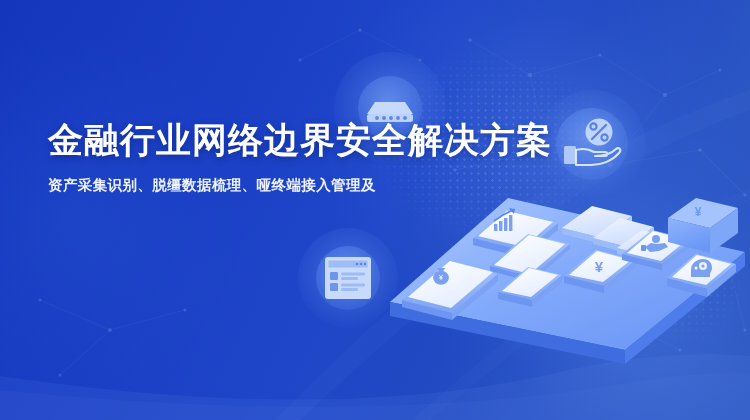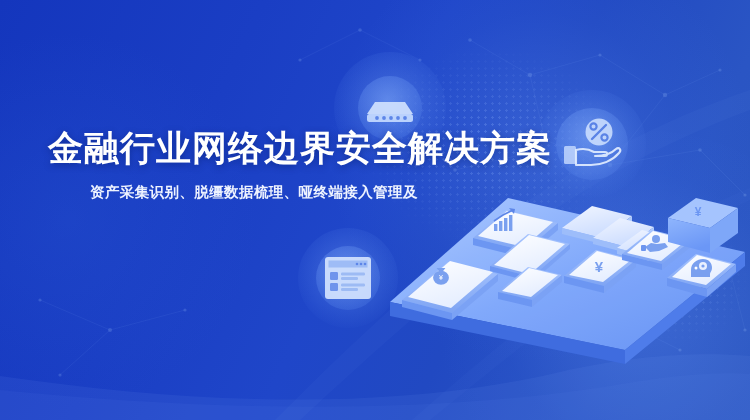--- a/index.html
+++ b/index.html
@@ -63,41 +63,41 @@
     mask-image: radial-gradient(ellipse 60% 60% at 55% 45%, #000 10%, transparent 70%);
     pointer-events: none;
   }
   
   .wave { position: absolute; left: 0; bottom: 0; width: 750px; height: 70px; pointer-events: none; }
 
   
   .text-block {
     position: absolute;
     left: 48px;
-    top: 128px;
+    top: 121px;
     z-index: 8;
+    font-family: Liberation Serif, serif;
   }
   .title {
     font-size: 35px;
     font-weight: bold;
     color: #ffffff;
     letter-spacing: 1px;
     line-height: 1.12;
     white-space: nowrap;
     text-shadow: 0 2px 7px rgba(5,25,95,0.45);
   }
   .subtitle {
     margin-top: 14px;
     font-size: 14.5px;
     font-weight: bold;
     color: #eef3ff;
     line-height: 1.65;
     letter-spacing: 0.4px;
     white-space: nowrap;
-    margin-left: 42px;
   }
 
   
   .badge { position: absolute; border-radius: 50%; display: flex; align-items: center; justify-content: center; }
   .badge .ring {
     position: absolute; inset: 0; border-radius: 50%;
     background: radial-gradient(circle at 50% 45%, rgba(118,160,245,0.40) 0%, rgba(80,125,230,0.22) 52%, rgba(45,90,210,0.04) 76%, rgba(40,85,205,0) 100%);
   }
   .badge .inner {
     position: absolute; border-radius: 50%;

